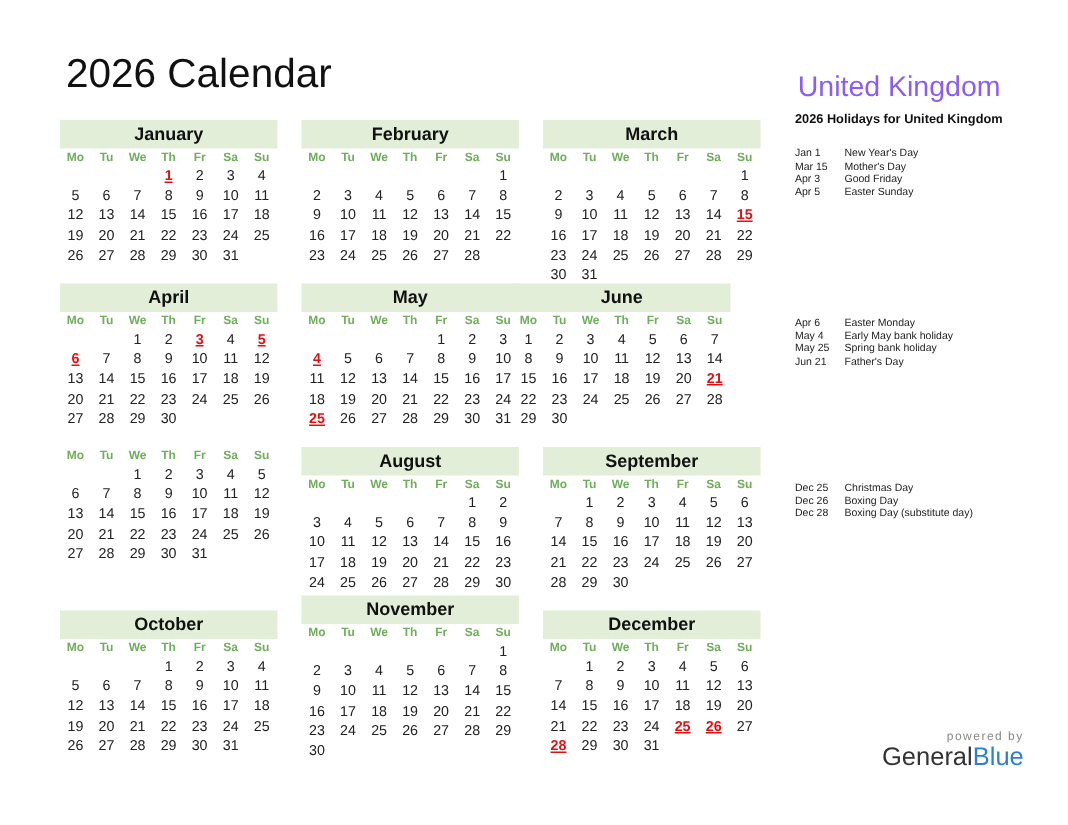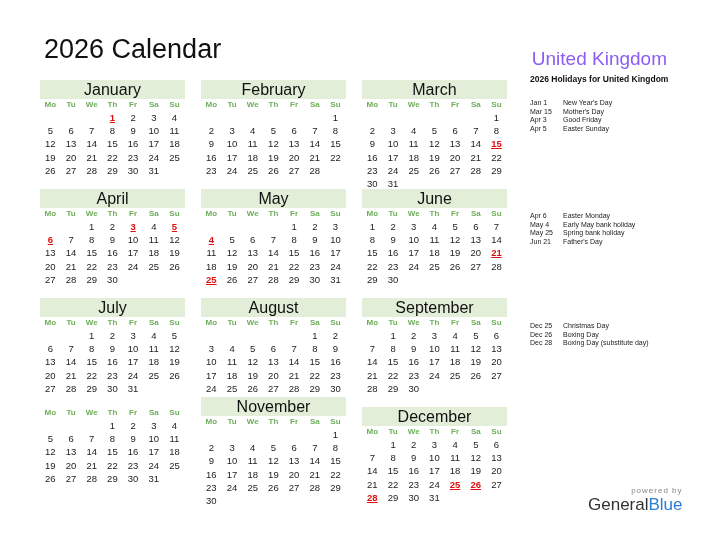--- a/index.html
+++ b/index.html
@@ -1,20 +1,20 @@
 <!DOCTYPE html>
 <html><head>
 <meta charset="utf-8">
 <style>
   body { margin:0; background:#fff; font-family:"Liberation Sans", sans-serif; }
   #page { position:relative; width:712px; height:526px; background:#fff; overflow:hidden; }
   .title { position:absolute; left:44px; top:34px; font-size:27px; color:#111; }
   .country { position:absolute; right:45px; top:48px; font-size:19px; color:#8b5cf6; }
   .month { position:absolute; width:145px; }
-  .mhead { height:19px; background:#e3eed9; text-align:center; font-weight:normal; font-size:16px; line-height:19px; color:#111; }
+  .mhead { height:19px; background:#e3eed9; text-align:center; font-weight:bold; font-size:12px; line-height:19px; color:#111; }
   .grid { display:grid; grid-template-columns:repeat(7, 20.7px); font-size:10px; }
   .dow { color:#6fae5a; font-weight:bold; text-align:center; font-size:8px; height:12px; line-height:12px; }
   .day { text-align:center; height:13.2px; line-height:13.2px; color:#222; font-size:9.5px; }
   .day.hol { color:#e01010; font-weight:bold; text-decoration:underline; }
   .hol-title { position:absolute; left:530px; top:74px; font-size:8.5px; font-weight:bold; color:#111; }
   .hol-list { position:absolute; left:530px; font-size:7px; color:#222; }
   .hol-row { display:flex; height:8.5px; line-height:8.5px; }
   .hol-date { width:33px; }
   .brand { position:absolute; left:588px; top:486px; text-align:right; }
   .powered { font-size:8px; color:#888; letter-spacing:1px; margin-left:6px; }
@@ -253,21 +253,21 @@
           <div class="day">24</div>
           <div class="day hol">25</div>
           <div class="day">26</div>
           <div class="day">27</div>
           <div class="day">28</div>
           <div class="day">29</div>
           <div class="day">30</div>
           <div class="day">31</div>
         </div>
       </div>
-      <div class="month" style="left: 362px; top: 189px;">
+      <div class="month" style="left: 342px; top: 189px;">
         <div class="mhead">June</div>
         <div class="grid">
           <div class="dow">Mo</div>
           <div class="dow">Tu</div>
           <div class="dow">We</div>
           <div class="dow">Th</div>
           <div class="dow">Fr</div>
           <div class="dow">Sa</div>
           <div class="dow">Su</div>
           <div class="day">1</div>
@@ -296,21 +296,20 @@
           <div class="day">24</div>
           <div class="day">25</div>
           <div class="day">26</div>
           <div class="day">27</div>
           <div class="day">28</div>
           <div class="day">29</div>
           <div class="day">30</div>
         </div>
       </div>
       <div class="month" style="left: 40px; top: 298px;">
-        <div class="mhead">July</div>
         <div class="grid">
           <div class="dow">Mo</div>
           <div class="dow">Tu</div>
           <div class="dow">We</div>
           <div class="dow">Th</div>
           <div class="dow">Fr</div>
           <div class="dow">Sa</div>
           <div class="dow">Su</div>
           <div class="day"></div>
           <div class="day"></div>
@@ -432,20 +431,21 @@
           <div class="day">24</div>
           <div class="day">25</div>
           <div class="day">26</div>
           <div class="day">27</div>
           <div class="day">28</div>
           <div class="day">29</div>
           <div class="day">30</div>
         </div>
       </div>
       <div class="month" style="left: 40px; top: 407px;">
+        <div class="mhead">October</div>
         <div class="grid">
           <div class="dow">Mo</div>
           <div class="dow">Tu</div>
           <div class="dow">We</div>
           <div class="dow">Th</div>
           <div class="dow">Fr</div>
           <div class="dow">Sa</div>
           <div class="dow">Su</div>
           <div class="day"></div>
           <div class="day"></div>

